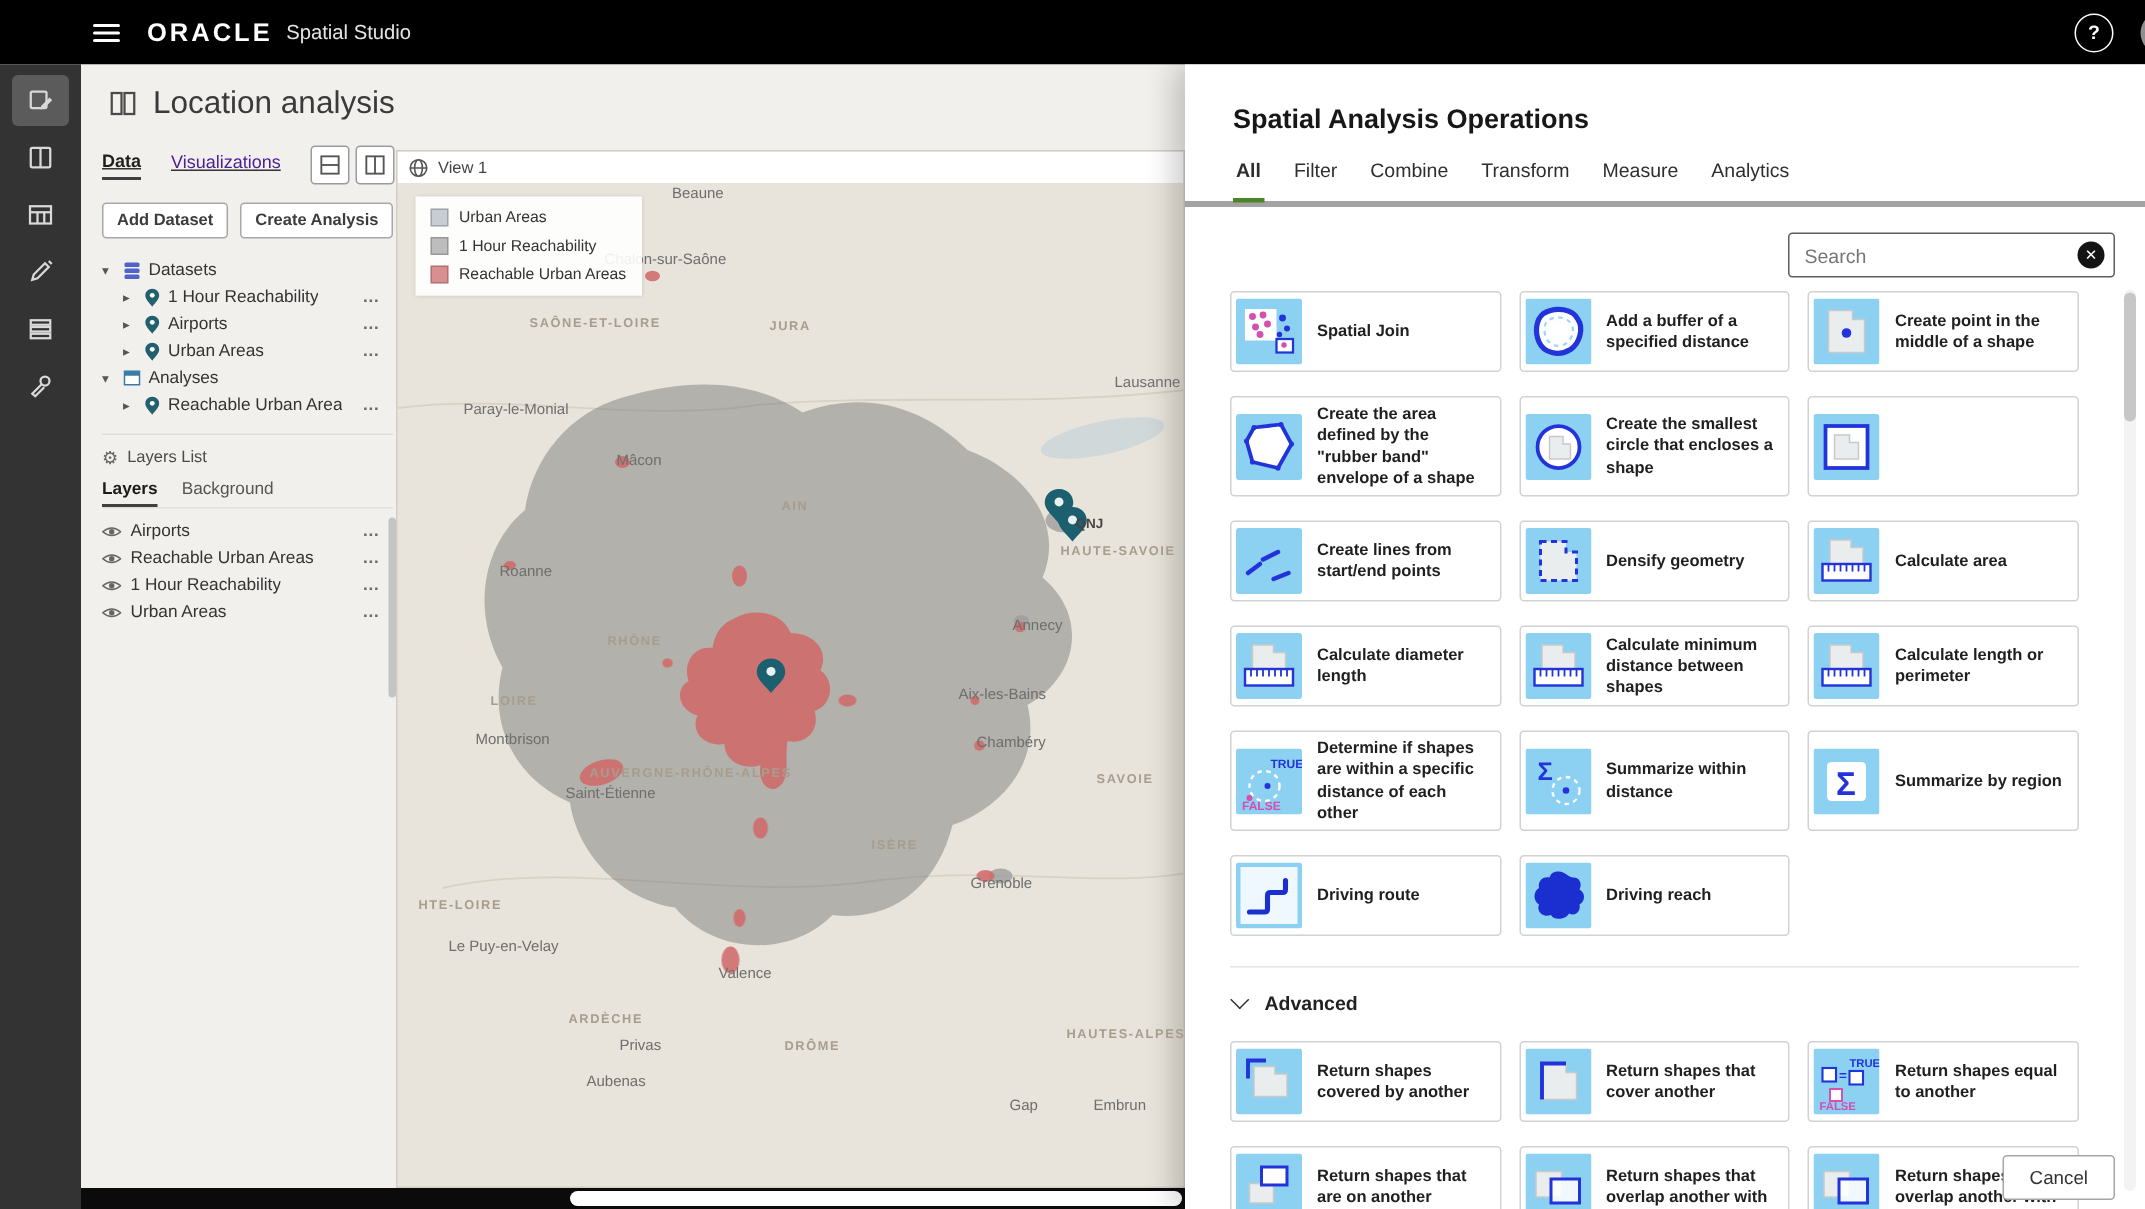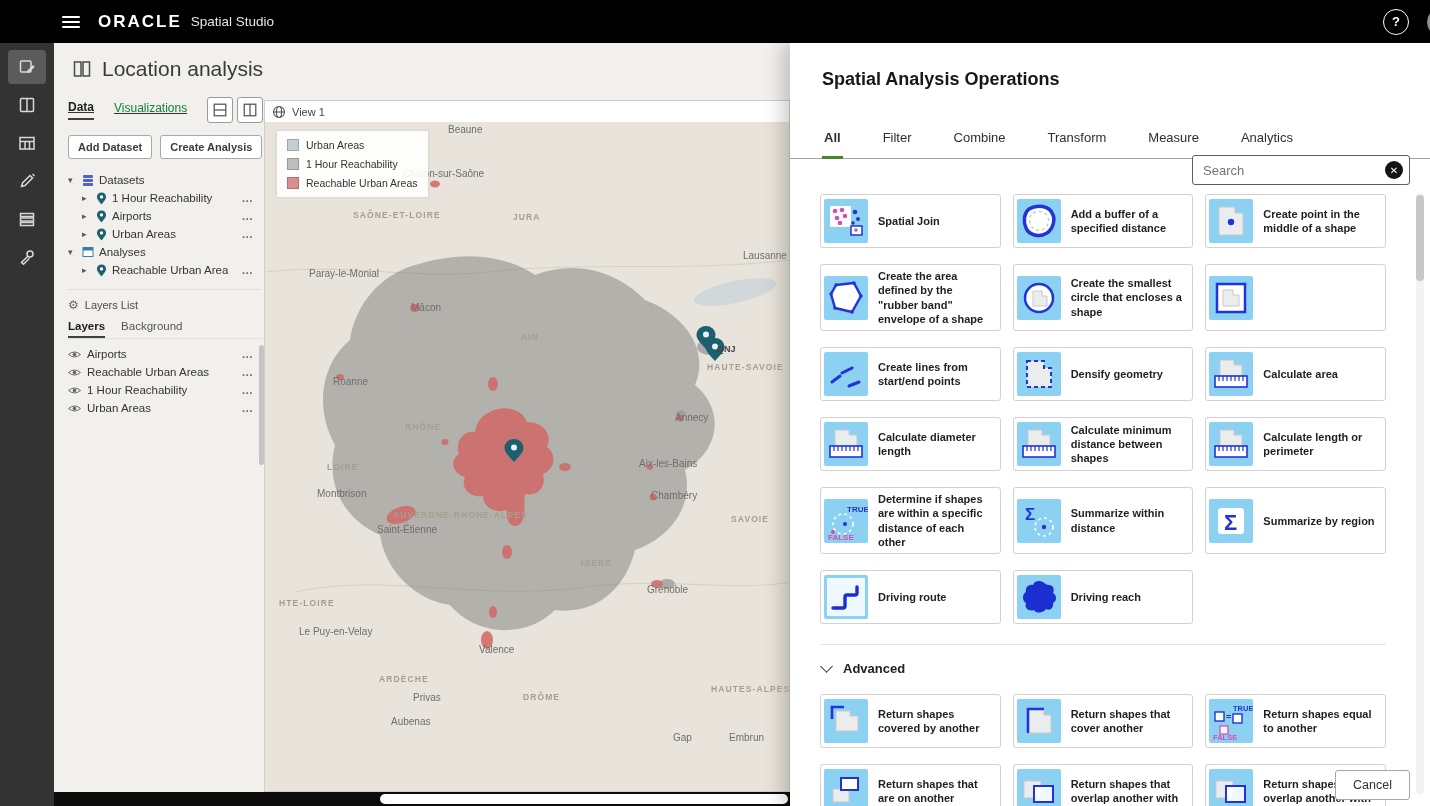--- a/index.html
+++ b/index.html
@@ -22,21 +22,21 @@
   .rail-item.active{background:#5b5b5b;}
   .rail-item svg{stroke:#d9d9d9;fill:none;stroke-width:1.5;}
 
   
   .page-header{position:absolute;left:54px;top:43px;right:0;height:52px;background:#f1f0ed;display:flex;align-items:center;gap:10px;padding-left:18px;box-sizing:border-box;}
   .page-title{font-size:21px;color:#3a3a3a;}
 
   
   .left-panel{position:absolute;left:54px;top:95px;width:210px;bottom:14px;padding:0 2px 0 14px;box-sizing:border-box;font-size:11.5px;color:#333;}
   .panel-head{display:flex;align-items:center;height:30px;text-decoration:underline;}
-  .panel-tab{margin-right:20px;padding-bottom:4px;color:#15803d;cursor:pointer;font-size:12px;}
+  .panel-tab{margin-right:20px;padding-bottom:4px;color:#4c1d95;cursor:pointer;font-size:12px;}
   .panel-tab.active{color:#1f1f1f;font-weight:bold;border-bottom:2px solid #404040;}
   .layout-toggles{margin-left:auto;display:flex;gap:4px;}
   .layout-btn{width:24px;height:24px;border:1px solid #9b9b9b;background:#fff;border-radius:3px;display:flex;align-items:center;justify-content:center;cursor:pointer;}
   .layout-btn svg{stroke:#555;fill:none;stroke-width:1.4;}
   .panel-buttons{display:flex;gap:8px;margin:10px 0 12px;}
   .panel-btn{background:#fff;border:1px solid #a8a8a8;border-radius:3px;padding:5px 9px;font-size:11px;font-weight:bold;color:#3c3c3c;cursor:pointer;white-space:nowrap;}
   .tree{list-style:none;margin:0;padding:0;}
   .tree-row{display:flex;align-items:center;gap:5px;height:18px;cursor:pointer;}
   .tree-row .caret{font-size:9px;color:#555;width:9px;}
   .tree-children{list-style:none;margin:0;padding:0 0 0 14px;}
@@ -64,21 +64,21 @@
   .legend-row{display:flex;align-items:center;gap:7px;}
   .legend-swatch{width:10px;height:10px;border:1px solid rgba(0,0,0,.2);flex:none;}
 
   
   .bottom-strip{position:absolute;left:54px;top:792px;width:736px;height:14px;background:#0b0b0b;}
   .bottom-pill{position:absolute;left:326px;top:2px;width:408px;height:10px;background:#fff;border-radius:5px;}
 
   
   .drawer{position:absolute;left:790px;top:43px;right:0;bottom:0;background:#fff;box-shadow:-8px 0 18px rgba(0,0,0,.2);}
   .drawer-title{padding:26px 32px 0;font-size:18px;font-weight:bold;color:#171717;}
-  .drawer-tabs{display:flex;gap:38px;margin-top:32px;padding:0 32px;border-bottom:1px solid #a3a3a3;font-size:13px;color:#2e2e2e;}
+  .drawer-tabs{display:flex;gap:18px;margin-top:8px;padding:0 32px;border-bottom:4px solid #a3a3a3;font-size:13px;color:#2e2e2e;}
   .drawer-tab{padding:8px 2px 13px;cursor:pointer;position:relative;}
   .drawer-tab.active{font-weight:bold;}
   .drawer-tab.active::after{content:"";position:absolute;left:0;right:0;bottom:-1px;height:3px;background:#4a8527;}
   .search-row{position:absolute;top:112px;right:20px;z-index:5;}
   .search-box{position:relative;width:218px;background:#fff;}
   .search-input{width:100%;height:30px;border:1px solid #5d5d5d;border-radius:3px;padding:0 32px 0 10px;font-size:13px;color:#000000;box-sizing:border-box;outline:none;font-family:inherit;}
   .search-clear{position:absolute;right:7px;top:6px;width:18px;height:18px;border-radius:50%;background:#141414;color:#fff;font-size:10px;display:flex;align-items:center;justify-content:center;cursor:pointer;}
   .cards-scroll{position:absolute;top:147px;left:0;right:0;bottom:0;overflow:hidden;padding:4px 44px 0 30px;box-sizing:border-box;}
   .cards-grid{display:grid;grid-template-columns:repeat(3,1fr);gap:16px 12px;}
   .card{display:flex;align-items:center;border:1px solid #d2d2d2;border-radius:3px;background:#fff;min-height:52px;cursor:pointer;}

